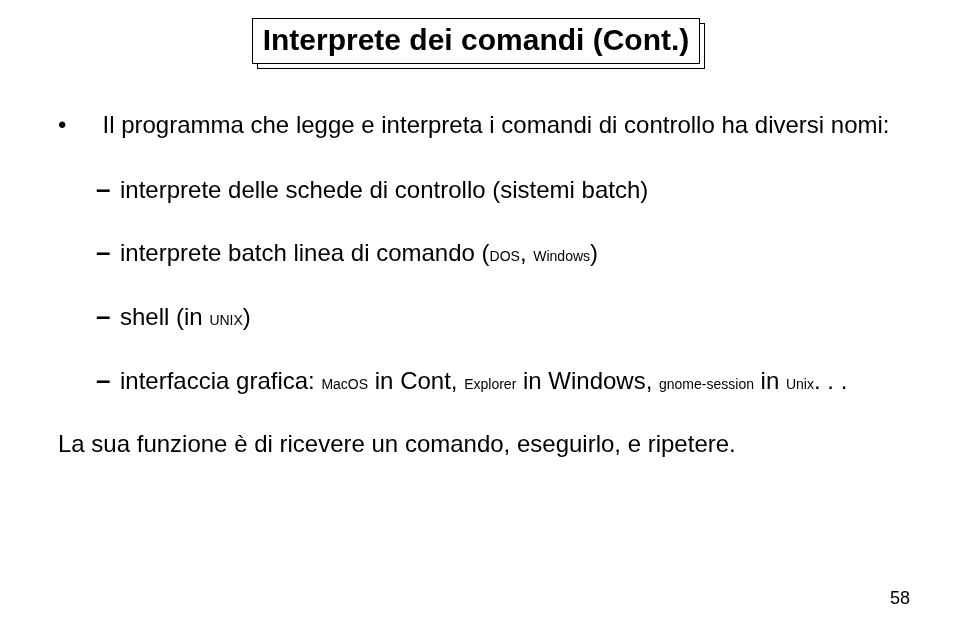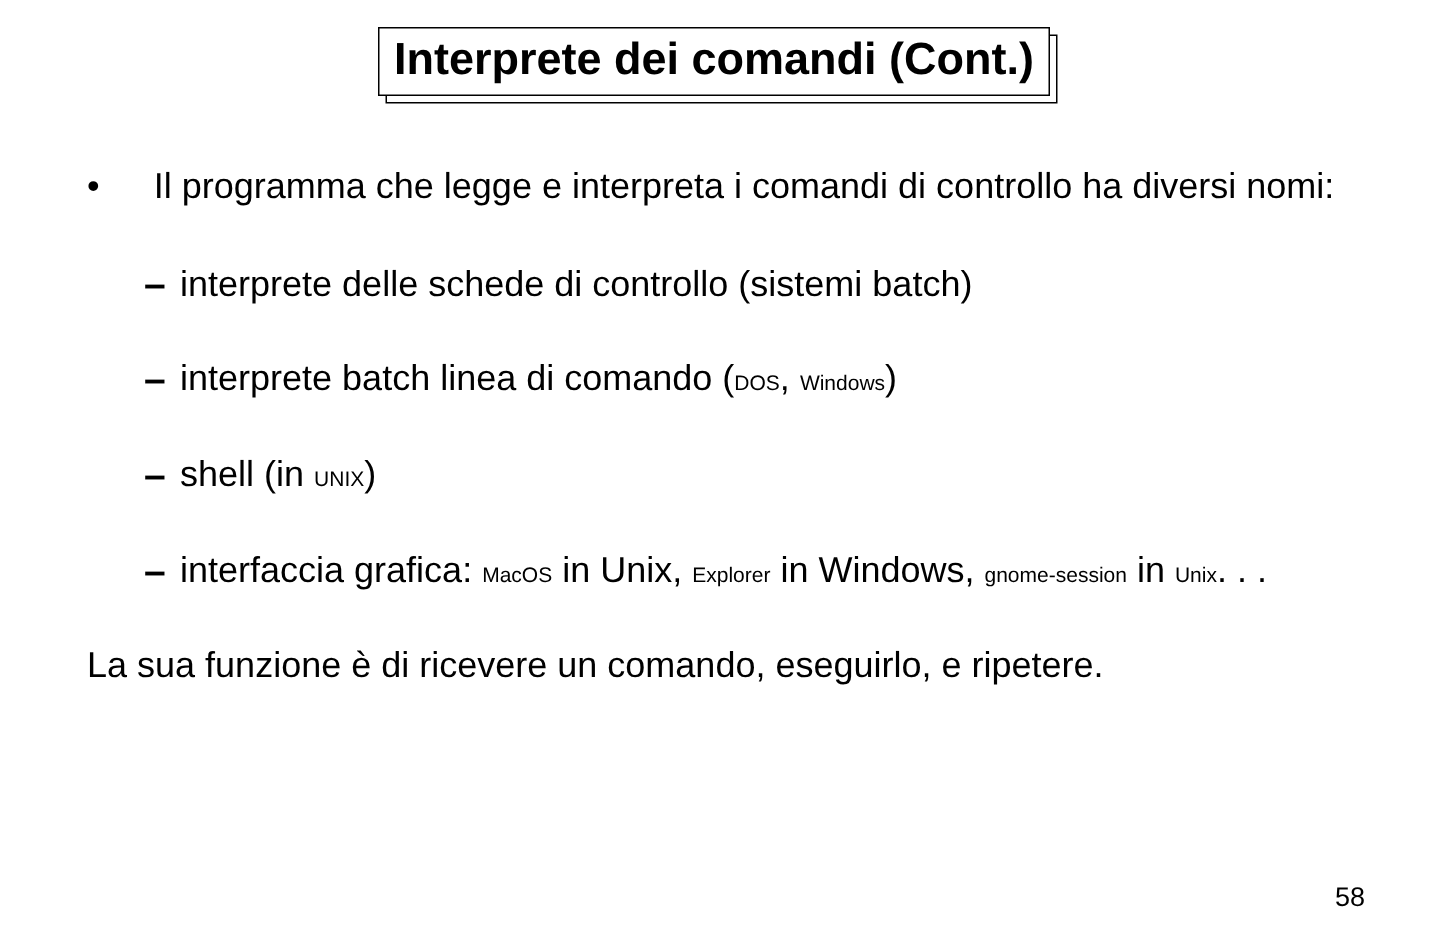--- a/index.html
+++ b/index.html
@@ -127,21 +127,21 @@
     <div class="sub-row">
       <div class="sub-dash">–</div>
       <div class="sub-text">
         <span>shell (in </span><span class="small">UNIX</span><span>)</span>
       </div>
     </div>
 
     <div class="sub-row">
       <div class="sub-dash">–</div>
       <div class="sub-text last">
-        <span>interfaccia grafica: </span><span class="sf small">MacOS</span><span> in Unix, </span><span class="sf small">Explorer</span><span> in Windows, </span><span class="sf small">gnome-session</span><span> in </span><span class="sf small">Unix</span><span>. . .</span>
+        <span>interfaccia grafica: </span><span class="sf small">MacOS</span><span> in Cont, </span><span class="sf small">Explorer</span><span> in Windows, </span><span class="sf small">gnome-session</span><span> in </span><span class="sf small">Unix</span><span>. . .</span>
       </div>
     </div>
 
     <div class="closing">La sua funzione è di ricevere un comando, eseguirlo, e ripetere.</div>
 
   </div>
 
   <div class="page-num">58</div>
 
 </div>

